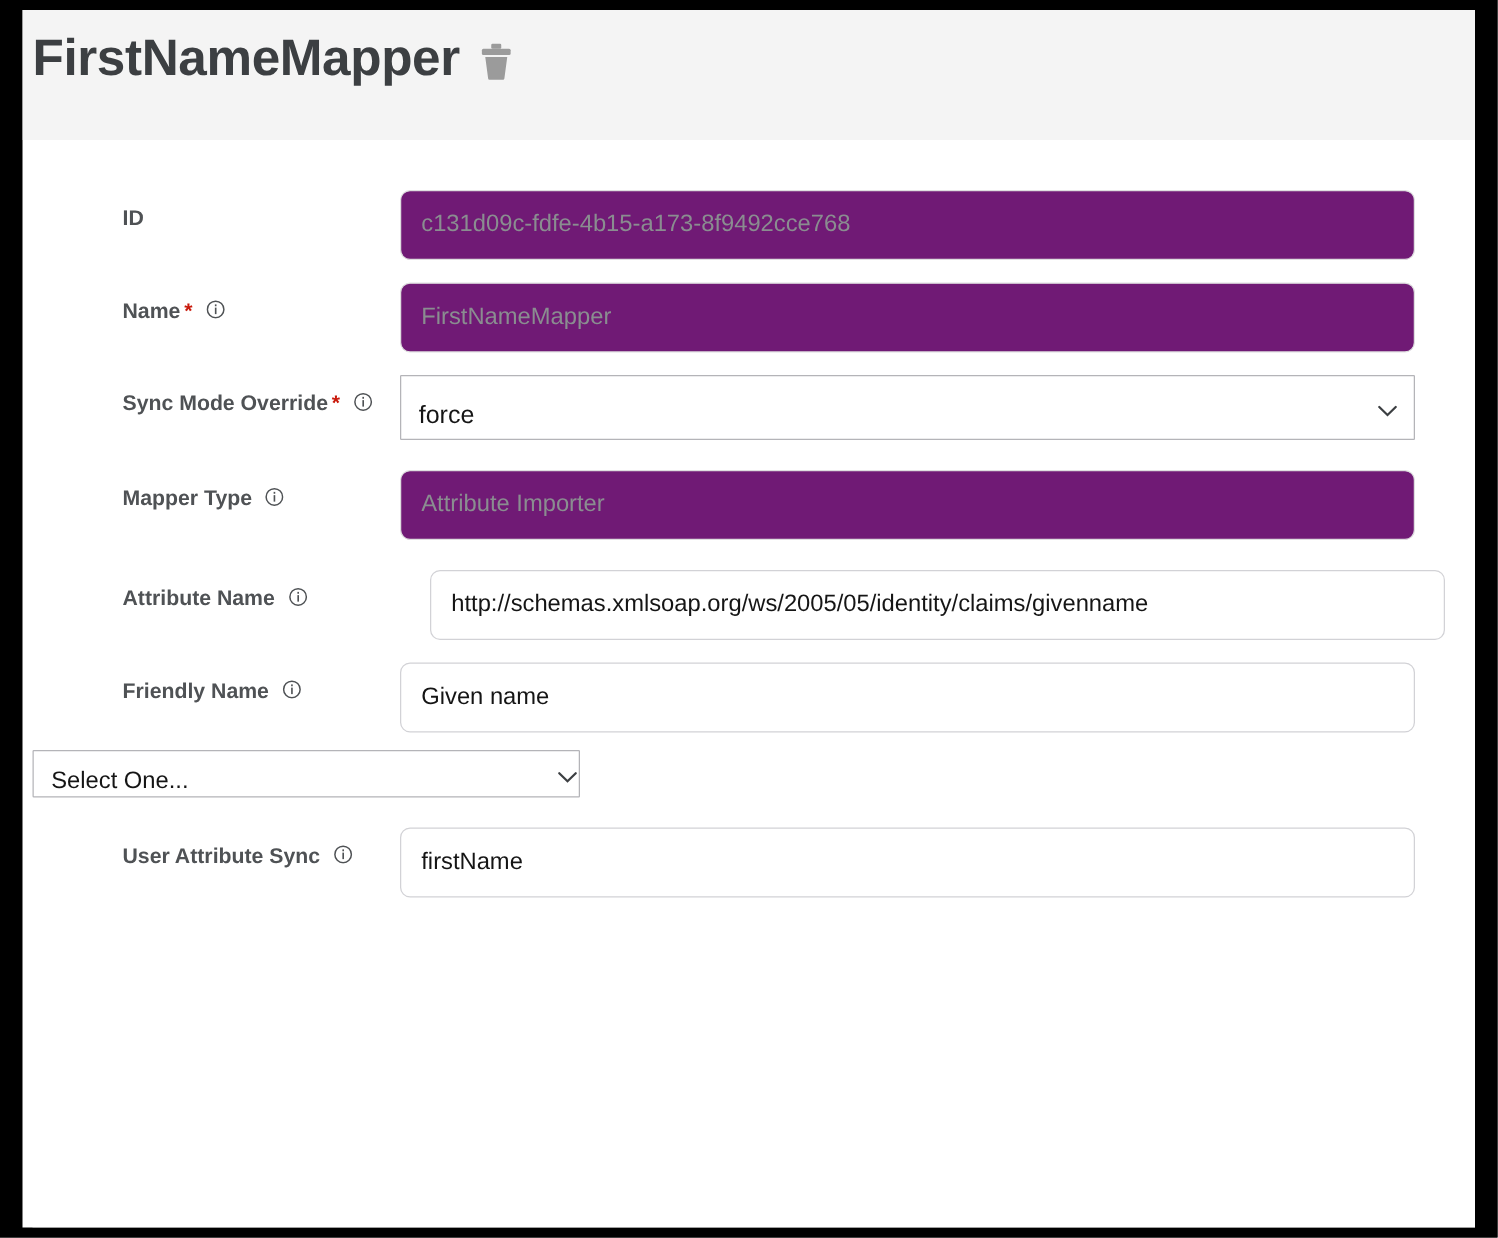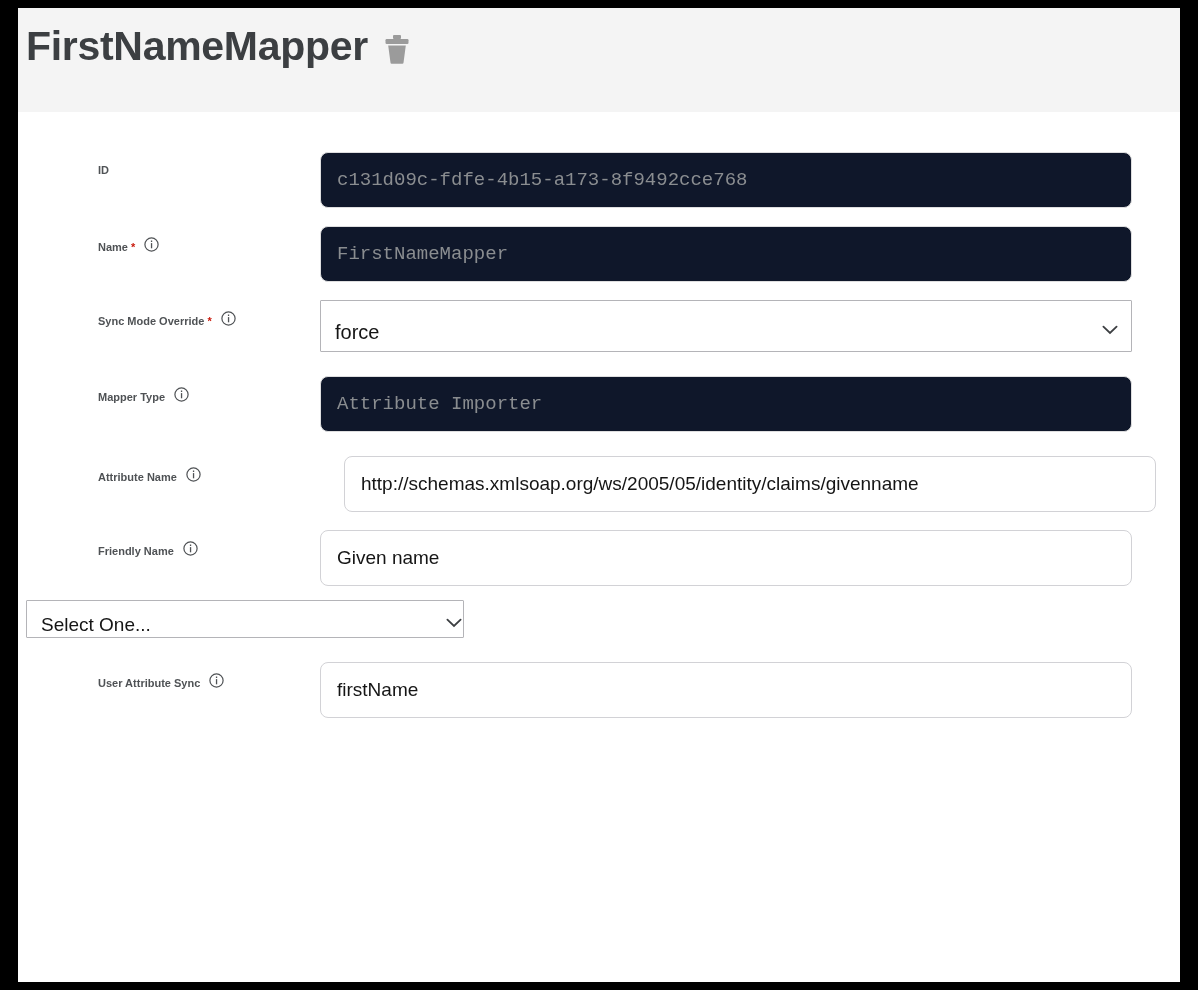--- a/index.html
+++ b/index.html
@@ -62,21 +62,21 @@
   .form-row {
     display: flex;
     align-items: flex-start;
     margin-bottom: 12px;
     min-height: 56px;
   }
   .form-label {
     width: 294px;
     padding-left: 72px;
     padding-top: 16px;
-    font-size: 11px;
+    font-size: 17px;
     font-weight: bold;
     color: #4f5255;
     line-height: 1.55;
   }
   .req-star {
     color: #c9190b;
     font-weight: bold;
     margin-left: 3px;
   }
   .info-icon {
@@ -102,24 +102,23 @@
     font-family: "Liberation Sans", sans-serif;
     font-size: 19px;
     color: #151515;
     background: #ffffff;
     border: 1px solid #d2d2d6;
     border-radius: 8px;
     outline: none;
   }
   .txt-input::placeholder { color: #8a8d90; }
   .txt-input.disabled {
-    background: #0f172a;
+    background: #701a75;
     border-color: #dededf;
     color: #8a8d90;
-    font-family: Liberation Mono, monospace;
   }
   
   .sel-input {
     display: block;
     width: 100%;
     height: 52px;
     padding: 12px 38px 0 14px;
     font-family: "Liberation Sans", sans-serif;
     font-size: 20px;
     color: #151515;

